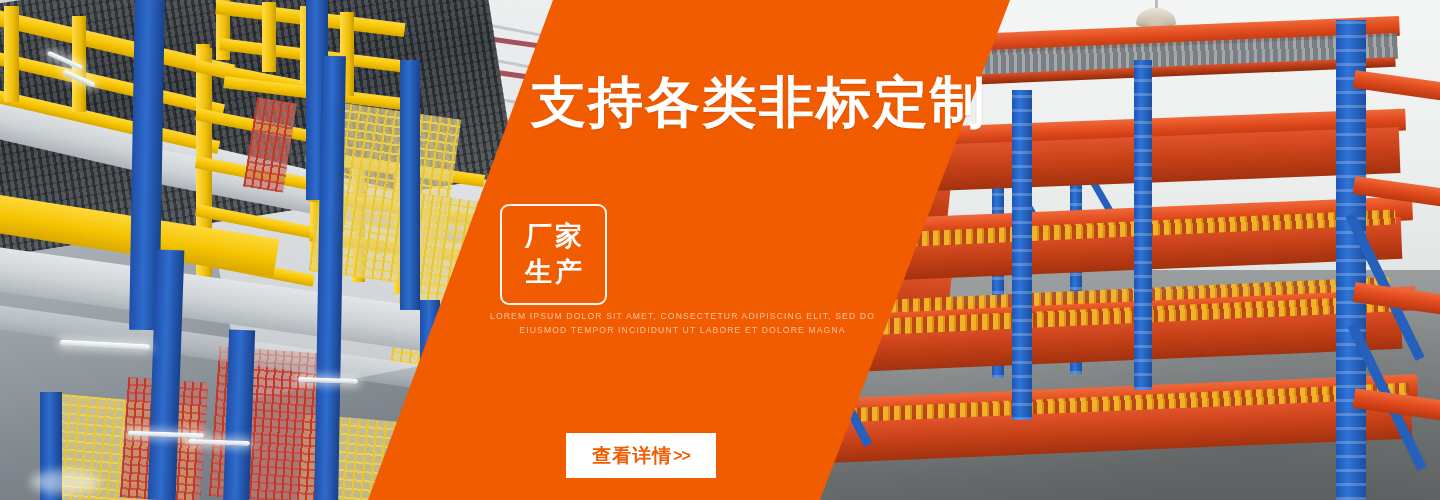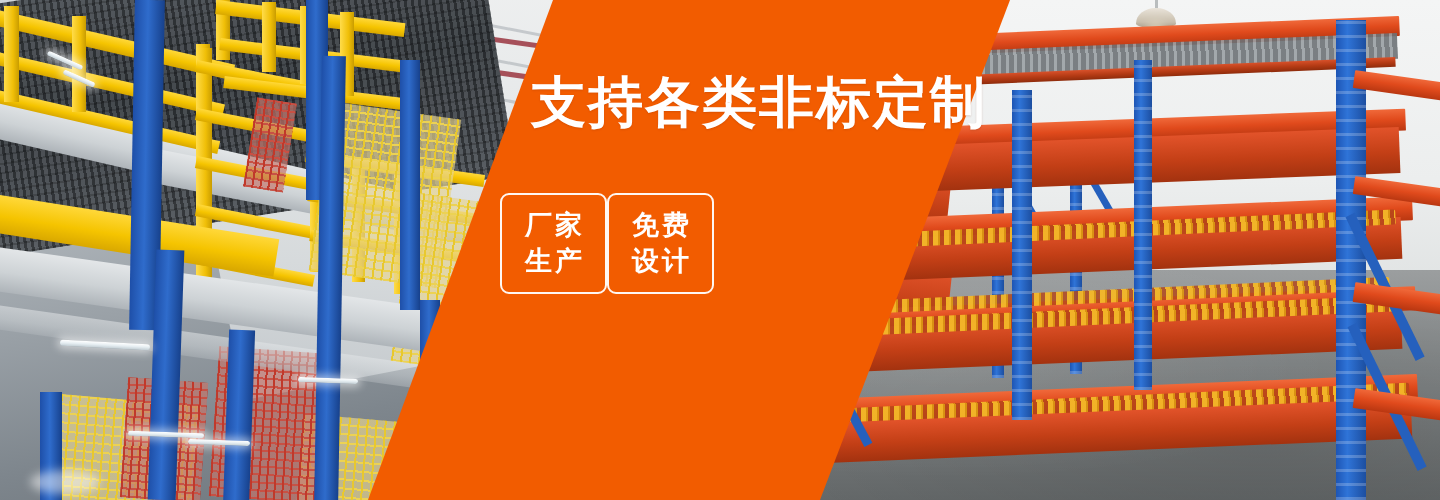--- a/index.html
+++ b/index.html
@@ -198,22 +198,22 @@
     white-space: nowrap;
     text-shadow: 0 1px 2px rgba(120,40,0,.20);
   }
   .subhead {
     position: absolute; left: 533px; top: 144px;
     font-size: 23px; color: #ffffff; font-weight: 400;
     letter-spacing: 5.2px; white-space: nowrap;
   }
 
   .feature-boxes {
-    position: absolute; left: 500px; top: 193px;
-    display: flex; 
+    position: absolute; left: 500px; top: 204px;
+    display: flex; gap: 29px;
   }
   .feature-box {
     width: 107px; height: 101px;
     border: 2px solid rgba(255,255,255,.95);
     border-radius: 9px;
     display: flex; flex-direction: column;
     align-items: center; justify-content: center;
     color: #ffffff; font-weight: bold;
     font-size: 27px; line-height: 1.33;
     letter-spacing: 3px;
@@ -388,24 +388,26 @@
   <div class="content">
 
     <h1 class="headline">支持各类非标定制</h1>
 
 
     <div class="feature-boxes">
       <div class="feature-box">
         <span>厂家</span>
         <span>生产</span>
       </div>
-      <div class="feature-box">
-        <span>免费</span>
-        <span>设计</span>
-      </div>
     </div>
 
     <div class="lorem">
+      <div>Lorem ipsum dolor sit amet, consectetur adipiscing elit, sed do</div>
+      <div>eiusmod tempor incididunt ut labore et dolore magna</div>
     </div>
 
+    <a class="cta" href="#">
+      <span class="cta-label">查看详情</span>
+      <span class="cta-arrows">&gt;&gt;</span>
+    </a>
 
   </div>
 </div>
 
 </body></html>

